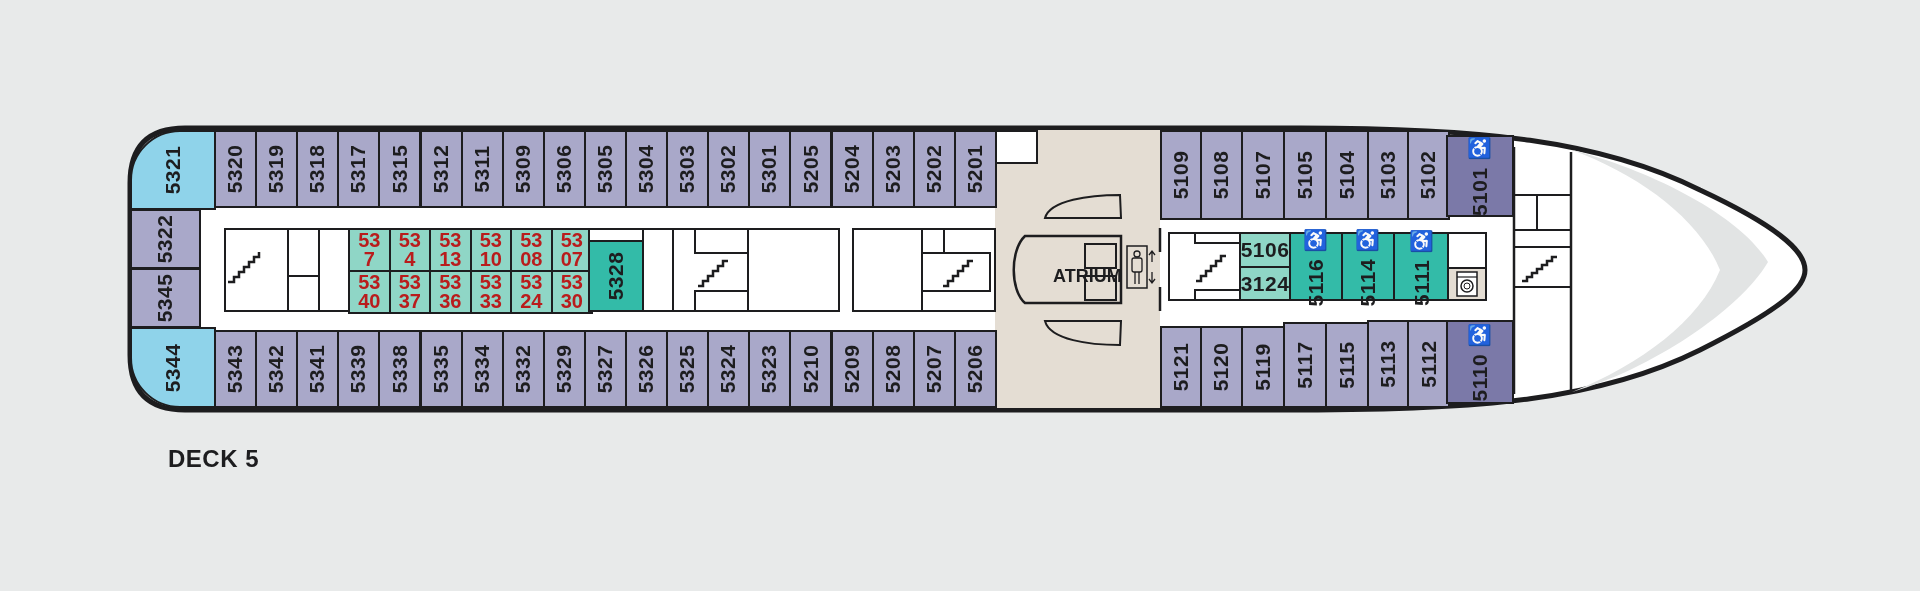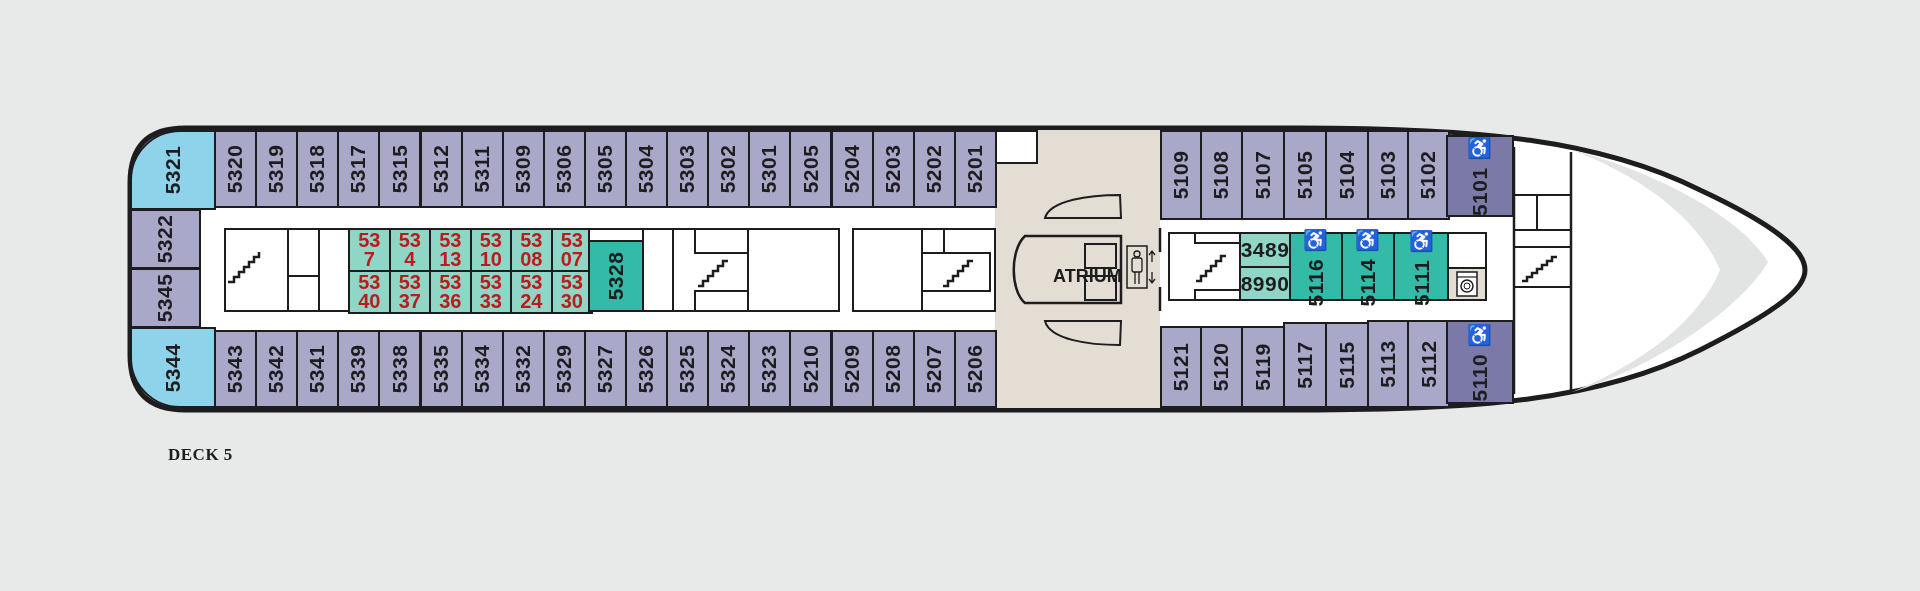--- a/index.html
+++ b/index.html
@@ -9,21 +9,21 @@
   .cabin{position:absolute;box-sizing:border-box;border:2px solid #1d1d1f;background:#a9a8c9;display:flex;align-items:center;justify-content:center;cursor:pointer;}
   .cabin.light-blue{background:#8fd3ea;}
   .cabin.dark{background:#7b79a8;}
   .cabin.teal-light{background:#8fd6c6;}
   .cabin.teal{background:#33bba8;}
   .cabin .lbl{transform:rotate(-90deg);font-family:"Liberation Sans",sans-serif;font-weight:bold;font-size:21px;color:#1d1d1f;letter-spacing:0.5px;white-space:nowrap;display:flex;align-items:center;gap:6px;}
   .cabin .lbl.horiz{transform:none;}
   .cabin .stack{display:flex;flex-direction:column;align-items:center;line-height:19px;font-weight:bold;font-size:20px;color:#b91c1c;}
   .wc{color:#1f3d7a;font-size:20px;transform:rotate(90deg);display:inline-block;font-weight:normal;}
   .box{position:absolute;box-sizing:border-box;border:2px solid #1d1d1f;background:#ffffff;}
-  .deck-label{position:absolute;left:168px;top:445px;font-weight:bold;font-size:17px;color:#1d1d1f;letter-spacing:0.5px;font-family:Liberation Serif, serif;}
+  .deck-label{position:absolute;left:168px;top:445px;font-weight:bold;font-size:24px;color:#1d1d1f;letter-spacing:0.5px;}
   .atrium-label{font-weight:bold;font-size:18px;color:#1d1d1f;}
 </style>
 </head>
 <body>
 
 <svg id="ship-svg" width="1920" height="591">
 
   <path d="M 185 128 L 1300 128 C 1480 128, 1600 140, 1700 190 C 1790 232, 1805 255, 1805 270 C 1805 285, 1790 305, 1700 350 C 1600 400, 1480 410, 1300 410 L 185 410 Q 130 410 130 355 L 130 183 Q 130 128 185 128 Z" fill="#ffffff" stroke="#1d1d1f" stroke-width="5"></path>
 
   <path d="M 1572 150 C 1650 170, 1740 215, 1768 262 C 1740 310, 1650 370, 1572 392 L 1572 392 C 1640 365, 1700 320, 1720 270 C 1700 220, 1640 175, 1572 150 Z" fill="#e2e4e4" stroke="none"></path>
@@ -368,24 +368,24 @@
 </div>
 
 <div class="box" style="left:1168px;top:232px;width:73px;height:69px;">
   <div class="box" style="left:24px;top:-2px;width:49px;height:12px;"></div>
   <div class="box" style="left:24px;top:55px;width:49px;height:12px;"></div>
   <svg width="71" height="65" style="position:absolute;left:0;top:0;">
     <polyline points="26,47 31,47 31,42 36,42 36,37 41,37 41,32 46,32 46,27 51,27 51,22 56,22" fill="none" stroke="#1d1d1f" stroke-width="2.5"></polyline>
   </svg>
 </div>
 <div class="cabin teal-light" style="left:1239px;top:232px;width:52px;height:36px;">
-  <span class="lbl horiz">3489</span>
+  <span class="lbl horiz">5106</span>
 </div>
 <div class="cabin teal-light" style="left:1239px;top:266px;width:52px;height:35px;">
-  <span class="lbl horiz">8990</span>
+  <span class="lbl horiz">3124</span>
 </div>
 <div id="fwd-inside-acc">
     <div class="cabin teal" style="left: 1289px; top: 232px; width: 54px; height: 69px;">
       <span class="lbl">
         <span>5116</span>
         <span class="wc">♿</span>
       </span>
     </div>
     <div class="cabin teal" style="left: 1341px; top: 232px; width: 54px; height: 69px;">
       <span class="lbl">

